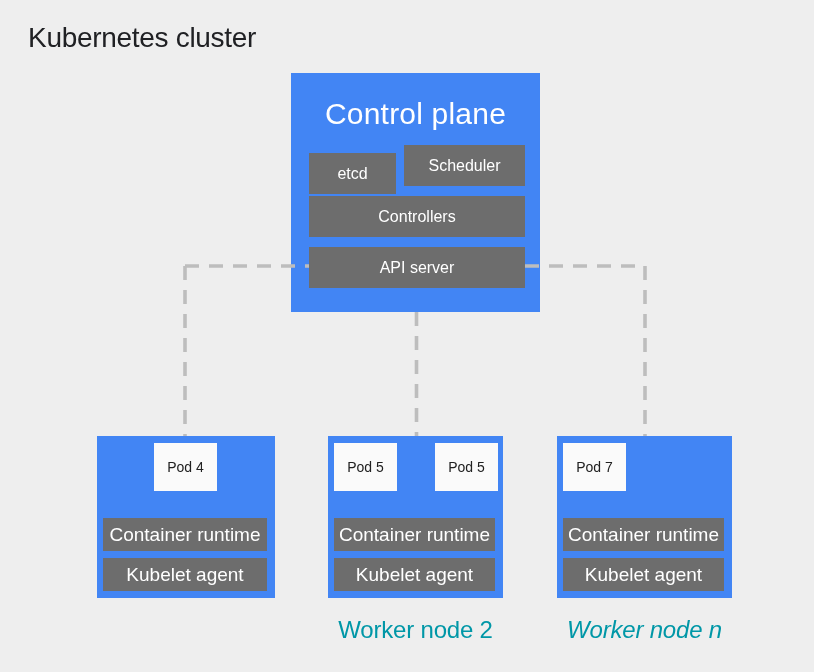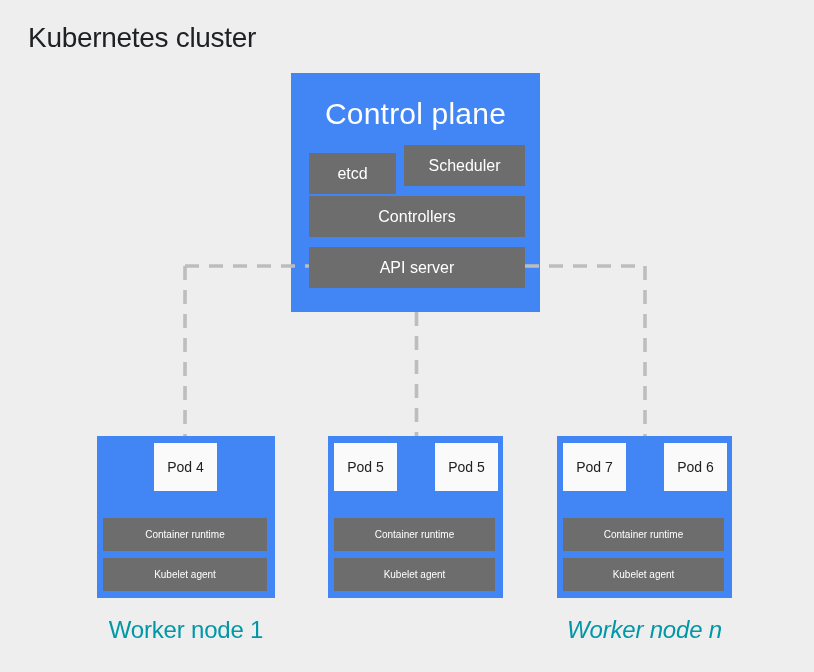--- a/index.html
+++ b/index.html
@@ -98,21 +98,21 @@
   }
   .pod-center { left: 57px; }
   .pod-left   { left: 6px; }
   .pod-right  { right: 5px; }
   .layer {
     position: absolute;
     left: 6px; right: 8px;
     height: 33px;
     background: var(--component-gray);
     color: #ffffff;
-    font-size: 10px;
+    font-size: 19px;
     display: flex;
     align-items: center;
     justify-content: center;
   }
   .layer-runtime { top: 82px; }
   .layer-kubelet { top: 122px; }
   .node-label {
     position: absolute;
     top: 614px;
     height: 32px;
@@ -162,44 +162,41 @@
     <div class="pod pod-center">
       <span>Pod 4</span>
     </div>
     <div class="layer layer-runtime">
       <span>Container runtime</span>
     </div>
     <div class="layer layer-kubelet">
       <span>Kubelet agent</span>
     </div>
   </div>
-  <div class="node-label node-label-1">Worker node 1</div>
 
   <div class="worker-node node-2">
     <div class="pod pod-left">
       <span>Pod 5</span>
     </div>
     <div class="pod pod-right">
       <span>Pod 5</span>
     </div>
     <div class="layer layer-runtime">
       <span>Container runtime</span>
     </div>
     <div class="layer layer-kubelet">
       <span>Kubelet agent</span>
     </div>
   </div>
+  <div class="node-label node-label-2">Worker node 2</div>
 
   <div class="worker-node node-3">
     <div class="pod pod-left">
       <span>Pod 7</span>
     </div>
-    <div class="pod pod-right">
-      <span>Pod 6</span>
-    </div>
     <div class="layer layer-runtime">
       <span>Container runtime</span>
     </div>
     <div class="layer layer-kubelet">
       <span>Kubelet agent</span>
     </div>
   </div>
   <div class="node-label node-label-3">Worker node n</div>
 
 </div>

